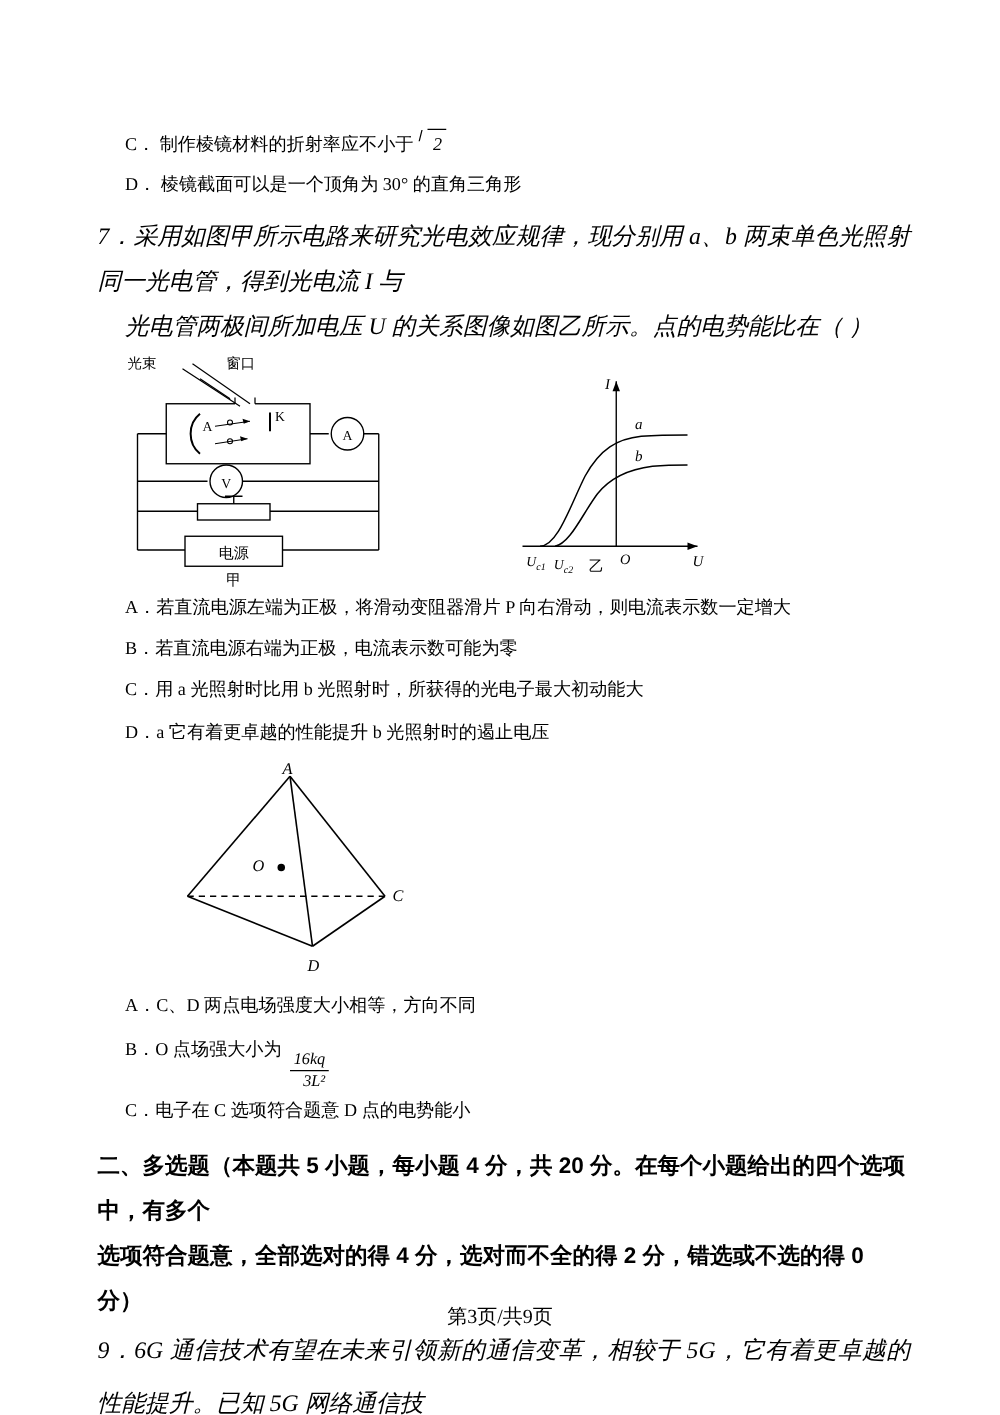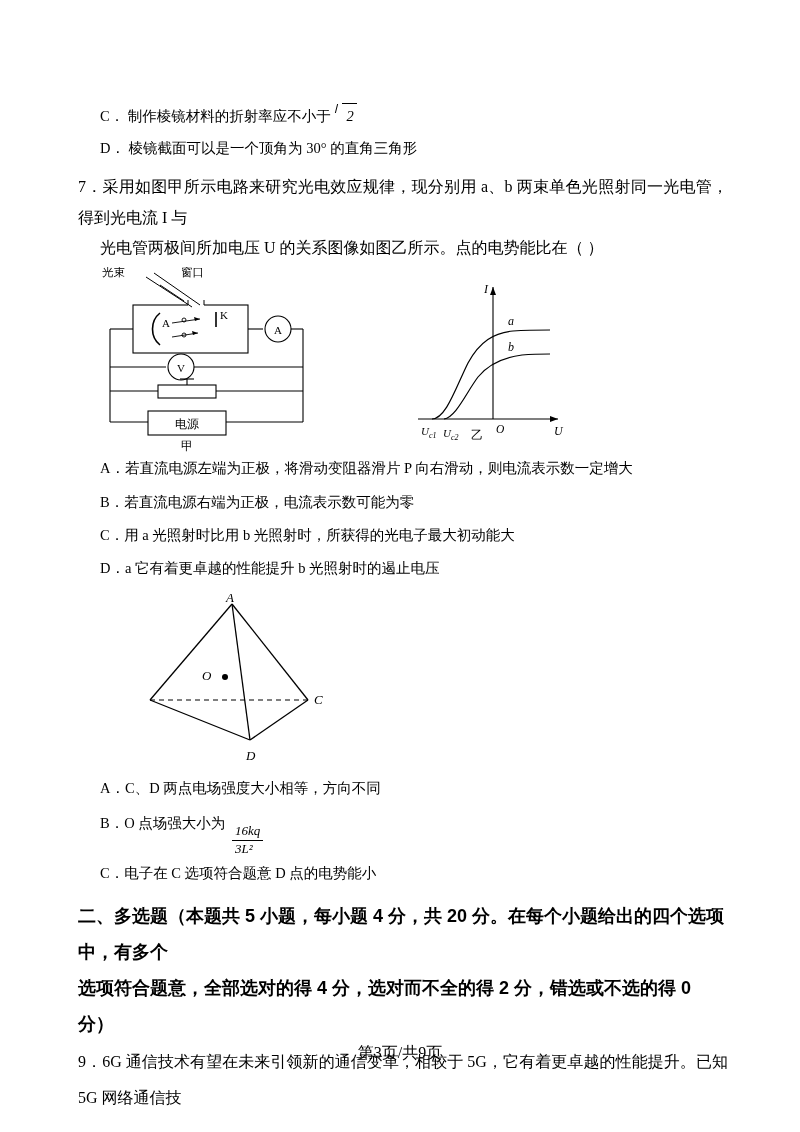--- a/index.html
+++ b/index.html
@@ -20,23 +20,24 @@
     height: 1132px;
     padding: 101px 72px 0 78px;
   }
   .opt {
     font-size: 14.5px;
     line-height: 2.3;
     margin: 0;
   }
   .indent { padding-left: 22px; }
   .q-body {
-    font-size: 16px;
+    font-size: 19px;
     line-height: 2.25;
     text-align: justify;
+    font-style: italic;
   }
   .sqrt {
     display: inline-block;
     position: relative;
     padding: 0 3px 0 12px;
   }
   .sqrt::before {
     content: "";
     position: absolute;
     left: 2px; top: 3px;
@@ -48,21 +49,21 @@
     content: "";
     position: absolute;
     left: 8px; top: 2px;
     right: 0;
     border-top: 1.2px solid #000;
   }
   .frac {
     display: inline-flex;
     flex-direction: column;
     vertical-align: -0.55em;
-    text-align: left;
+    text-align: right;
     font-size: 13px;
     line-height: 1.25;
     padding: 0 3px;
   }
   .frac .num { border-bottom: 1.1px solid #000; padding: 0 3px; }
   .frac .den { padding: 0 3px; }
   .italic { font-style: italic; }
   .fig-wrap { position: relative; }
   .section-title {
     font-family: "Liberation Sans", sans-serif;

